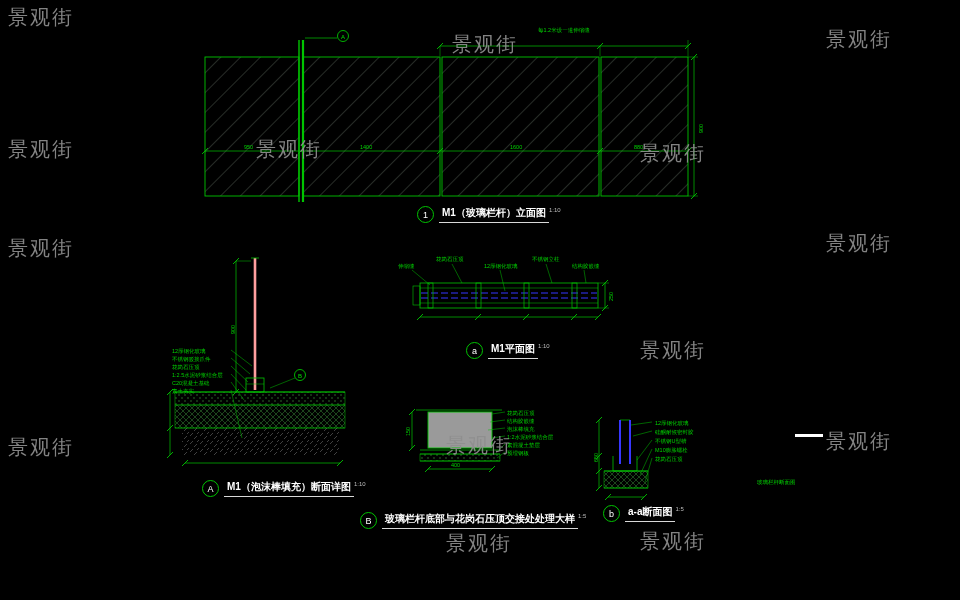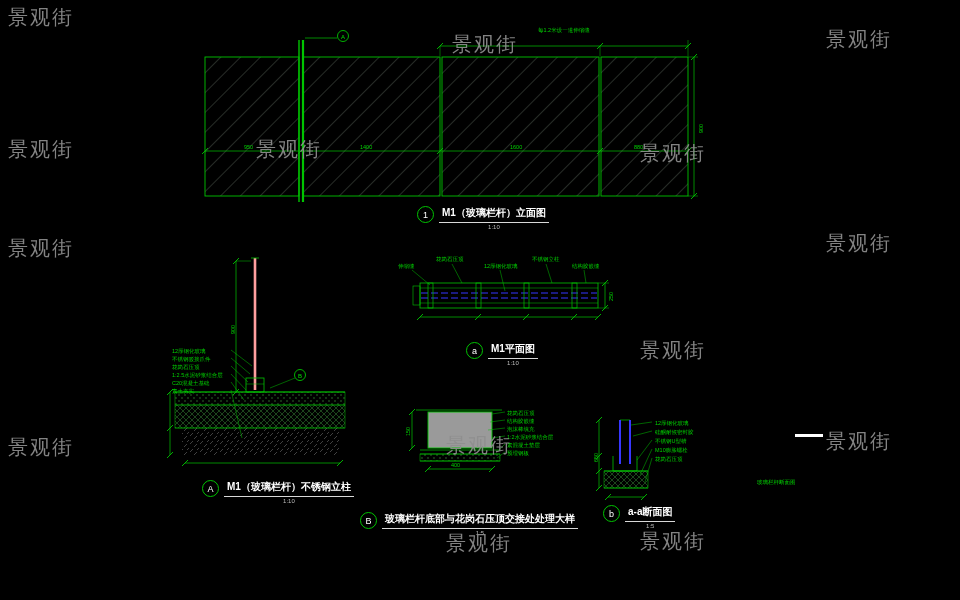--- a/index.html
+++ b/index.html
@@ -7,21 +7,21 @@
           font-family:"Liberation Sans", sans-serif;}
   svg{position:absolute;left:0;top:0;}
   .wm{position:absolute;color:#8f8f8f;font-size:20px;font-weight:normal;letter-spacing:2px;
       opacity:.92;z-index:6;white-space:nowrap;}
   .ann{position:absolute;color:#00d400;font-size:5.5px;line-height:1.1;white-space:nowrap;z-index:4;}
   .vann{position:absolute;color:#00d400;font-size:5.5px;line-height:1;white-space:nowrap;z-index:4;
         transform:rotate(-90deg);transform-origin:0 0;}
   .title{position:absolute;display:flex;align-items:flex-start;gap:5px;z-index:5;}
   .tcircle{width:15px;height:15px;border:1px solid #00c400;border-radius:50%;color:#fff;
            font-size:9px;display:flex;align-items:center;justify-content:center;flex:0 0 auto;}
-  .tcol{display:flex;flex-direction:column;align-items:center;}
+  .tcol{display:flex;flex-direction:row;}
   .tlabel{color:#fff;font-size:10px;font-weight:bold;border-bottom:1px solid #d8d8d8;
           padding:0 3px 2px;white-space:nowrap;}
   .tscale{color:#bdbdbd;font-size:6px;margin-top:1px;}
 </style>
 </head>
 <body>
 
 <div id="canvas">
 
   <svg width="960" height="600" viewBox="0 0 960 600">
@@ -242,21 +242,21 @@
     <span class="tcircle">1</span>
     <span class="tcol">
       <span class="tlabel">M1（玻璃栏杆）立面图</span>
       <span class="tscale">1:10</span>
     </span>
   </div>
 
   <div class="title" style="left:202px;top:480px">
     <span class="tcircle">A</span>
     <span class="tcol">
-      <span class="tlabel">M1（玻璃栏杆）不锈钢立柱</span>
+      <span class="tlabel">M1（泡沫棒填充）断面详图</span>
       <span class="tscale">1:10</span>
     </span>
   </div>
 
   <div class="title" style="left:466px;top:342px">
     <span class="tcircle">a</span>
     <span class="tcol">
       <span class="tlabel">M1平面图</span>
       <span class="tscale">1:10</span>
     </span>

